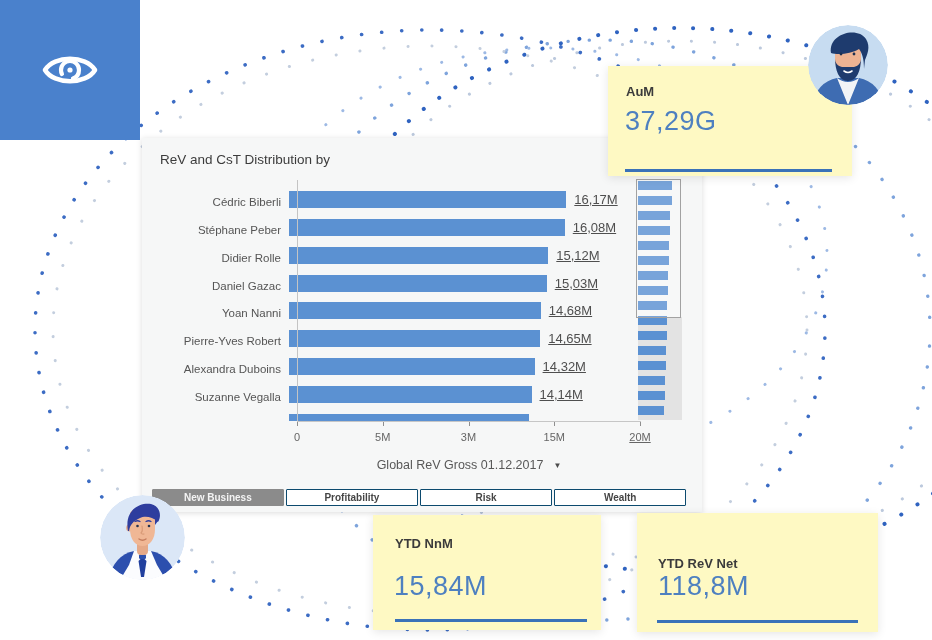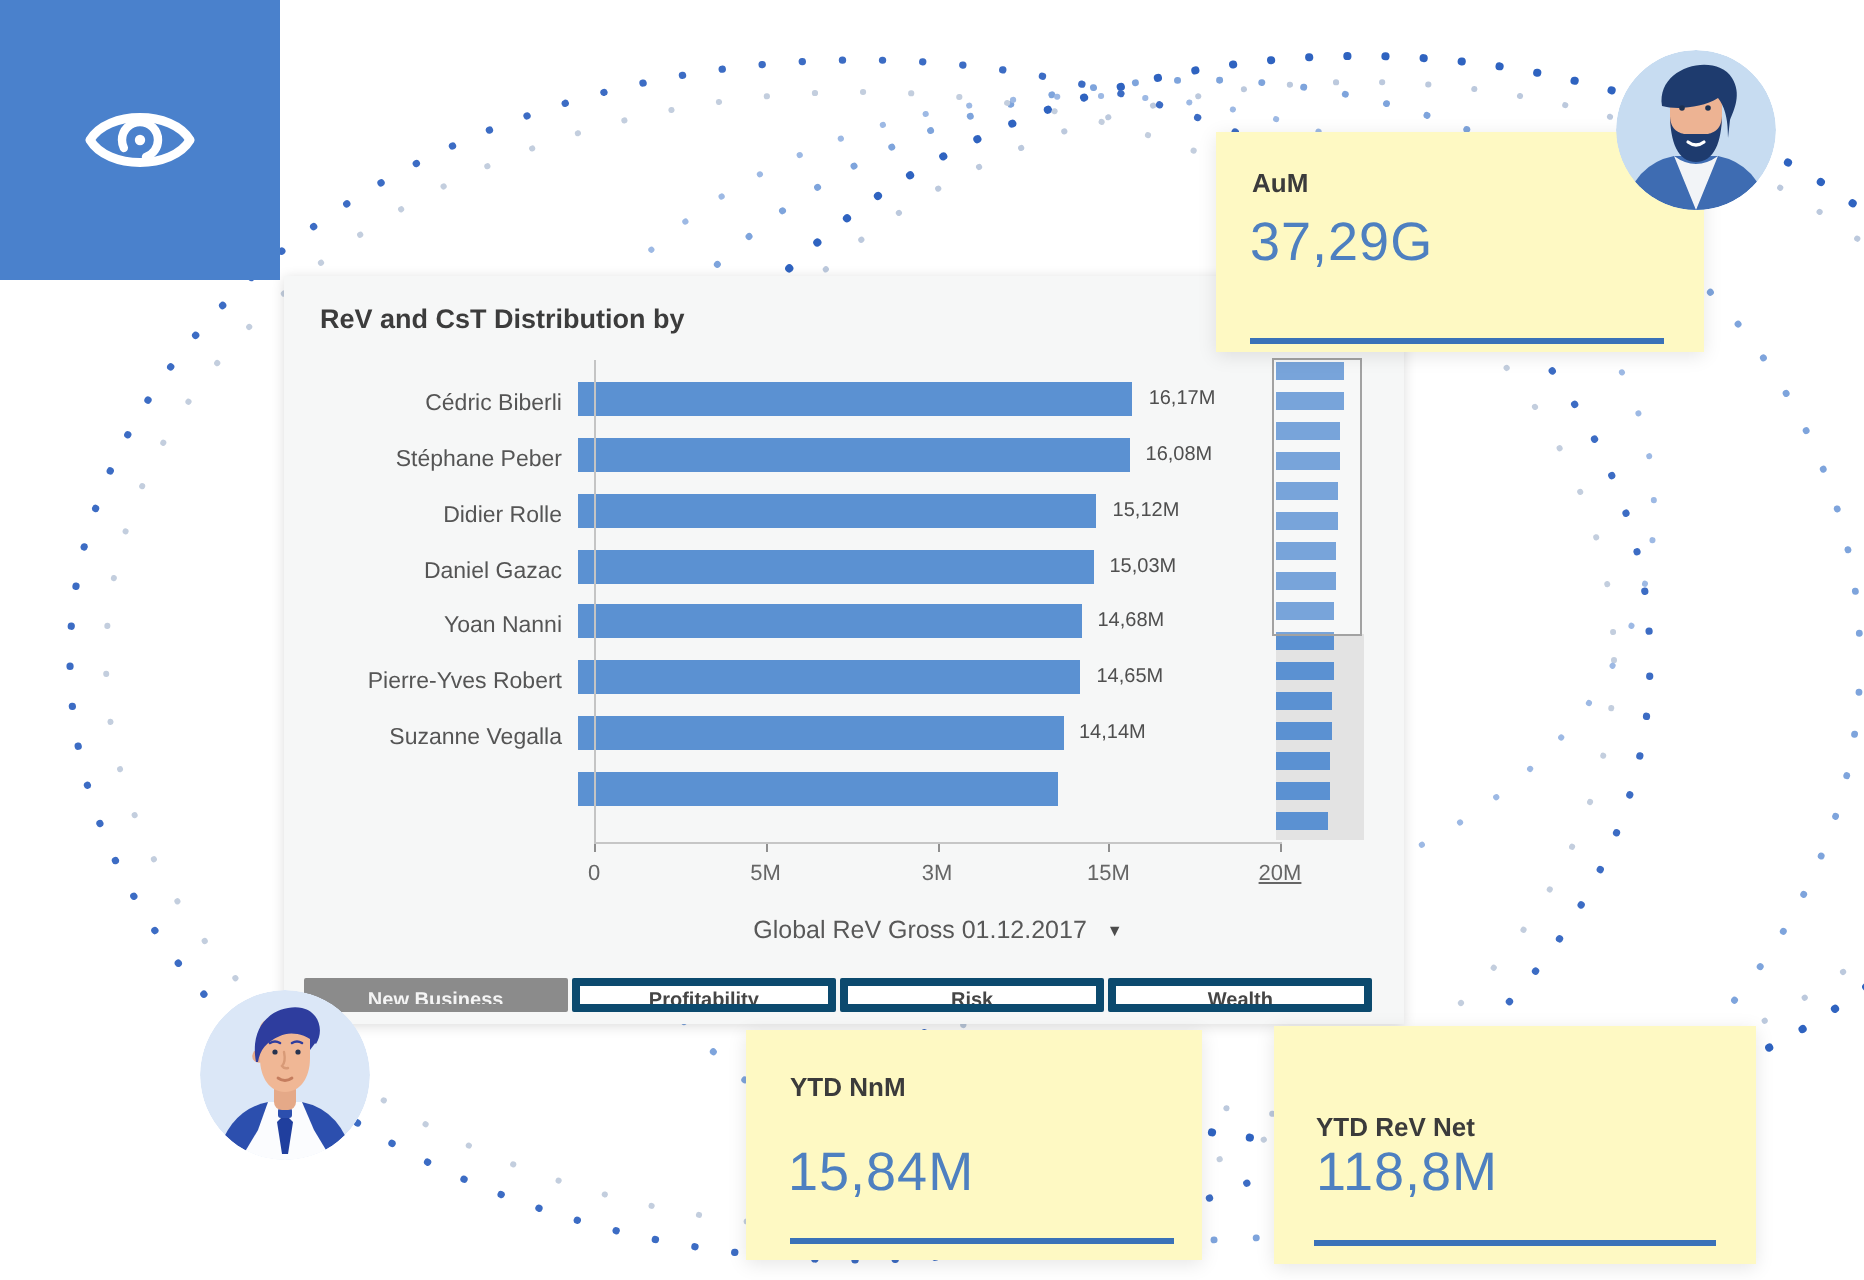--- a/index.html
+++ b/index.html
@@ -10,41 +10,41 @@
   
   #rings { position:absolute; left:0; top:0; z-index:0; }
 
   
   .brand-square { position:absolute; left:0; top:0; width:140px; height:140px;
                   background:#4a81cc; z-index:3; display:flex; align-items:center; justify-content:center; }
 
   
   .main-card { position:absolute; left:142px; top:138px; width:560px; height:374px;
                background:#f6f7f7; box-shadow:0 1px 6px rgba(0,0,0,.14); z-index:1; }
-  .chart-title { position:absolute; left:18px; top:14px; font-size:13.5px; font-weight:bold; color:#3c3c3c; }
+  .chart-title { position:absolute; left:18px; top:14px; font-size:13.5px; font-weight:normal; color:#3c3c3c; }
 
   .chart-rows { position:absolute; left:8px; top:42px; width:536px; height:241px; overflow:hidden; }
   .crow { display:flex; align-items:flex-end; height:27.9px; }
   .crow-label { width:139px; padding-right:8px; text-align:right; font-size:11.5px; color:#555; white-space:nowrap; }
   .crow-plot { flex:1; display:flex; align-items:center; }
   .crow-bar { height:17px; background:#5b91d2; }
-  .crow-val { margin-left:8px; font-size:10px; color:#4f4f4f; white-space:nowrap; }
+  .crow-val { margin-left:8px; font-size:13px; color:#4f4f4f; white-space:nowrap;text-decoration:underline; }
   .vline { position:absolute; left:155px; top:42px; width:1px; height:241px; background:#c4c4c4; }
 
   .x-axis { position:absolute; left:155px; top:283px; width:344px; height:40px; border-top:1px solid #c6c6c6; }
   .x-tick { position:absolute; top:0; width:1px; height:4px; background:#8f8f8f; }
   .x-lbl { position:absolute; top:9px; transform:translateX(-50%); font-size:11px; color:#666; }
 
   .dim-select { position:absolute; left:155px; top:320px; width:344px; text-align:center;
                 font-size:12.5px; color:#585858; cursor:pointer; }
   .caret { display:inline-block; margin-left:10px; font-size:8px; color:#4c4c4c; vertical-align:1px; }
 
   .tabs { position:absolute; left:10px; top:351px; width:534px; display:flex; gap:2.5px; }
   .tab { flex:1; height:17px; line-height:16px; text-align:center; font-size:10px; font-weight:bold;
-         background:#ffffff; border:4px solid #0c4a6e; color:#454545; border-radius:1px; cursor:pointer;
+         background:#ffffff; border:1px solid #0c4a6e; color:#454545; border-radius:1px; cursor:pointer;
          white-space:nowrap; overflow:hidden; }
   .tab.active { background:#8b8b8b; border-color:#8b8b8b; color:#f4f4f4; }
 
   .minimap { position:absolute; left:496px; top:42px; width:42px; height:240px; }
   .mm-gray { position:absolute; left:0; top:137px; width:44px; height:103px; background:#e3e3e3; }
   .mm-bars { position:absolute; left:0; top:1px; }
   .mm-bar { height:9px; margin-bottom:6px; background:#5b91d2; }
   .mm-view { position:absolute; left:-2px; top:-1px; width:45px; height:139px;
              border:1px solid #a2a2a2; background:rgba(255,255,255,.18); cursor:grab; }
 
@@ -132,20 +132,27 @@
           <div class="crow-plot">
             <div class="crow-bar" style="width: 251.762px;"></div>
             <span class="crow-val">14,68M</span>
           </div>
         </div>
         <div class="crow">
           <div class="crow-label">Pierre-Yves Robert</div>
           <div class="crow-plot">
             <div class="crow-bar" style="width: 251.248px;"></div>
             <span class="crow-val">14,65M</span>
+          </div>
+        </div>
+        <div class="crow">
+          <div class="crow-label">Alexandra Duboins</div>
+          <div class="crow-plot">
+            <div class="crow-bar" style="width: 245.588px;"></div>
+            <span class="crow-val">14,32M</span>
           </div>
         </div>
         <div class="crow">
           <div class="crow-label">Suzanne Vegalla</div>
           <div class="crow-plot">
             <div class="crow-bar" style="width: 242.501px;"></div>
             <span class="crow-val">14,14M</span>
           </div>
         </div>
         <div class="crow">

